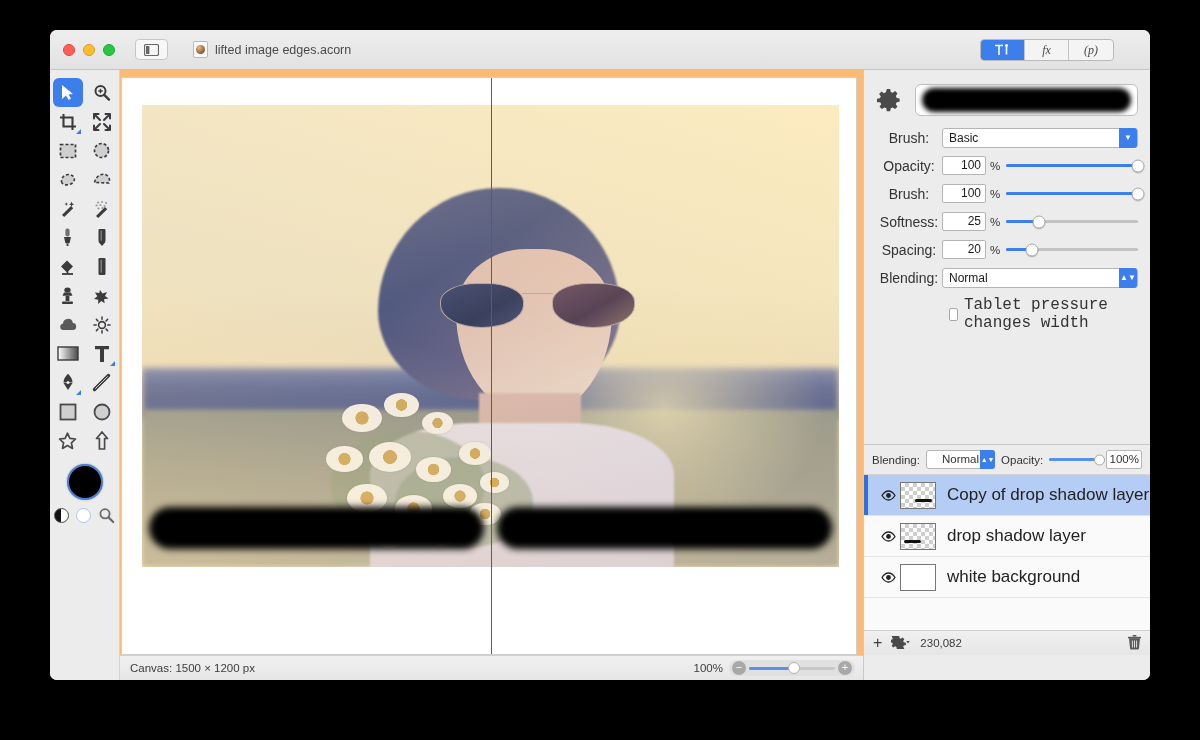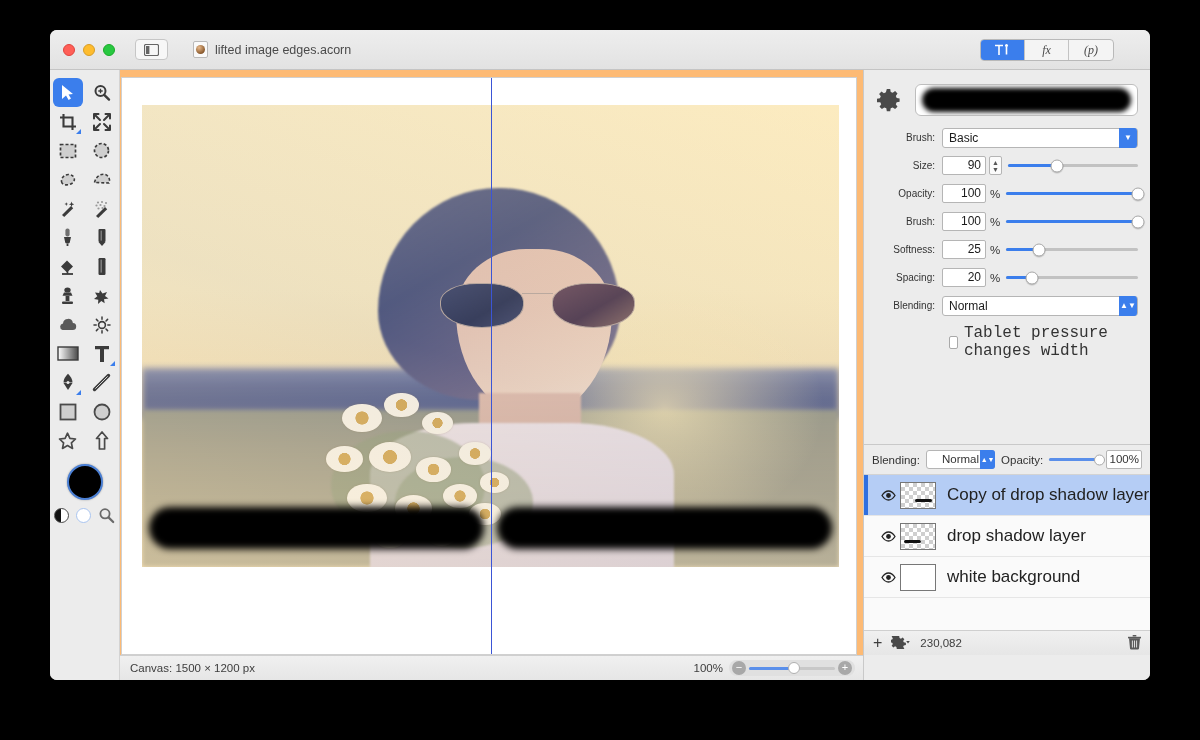--- a/index.html
+++ b/index.html
@@ -257,22 +257,22 @@
     flex: 1; height: 32px; border-radius: 6px;
     background: #fff; border: 1px solid #bdbdbd;
     overflow: hidden; position: relative;
   }
   #brush-preview .stroke {
     position: absolute; left: 6px; right: 6px; top: 3px; bottom: 3px;
     border-radius: 14px; background: #000; filter: blur(2.4px);
   }
   .param-row { display: flex; align-items: center; margin-bottom: 9px; height: 19px; }
   .param-label {
-    width: 66px; text-align: right; padding-right: 7px;
-    font-size: 10px; color: #333;
+    width: 66px; text-align: center; 
+    font-size: 14px; color: #333;
   }
   .param-field {
     width: 44px; height: 19px;
     background: #fff; border: 1px solid #b5b5b5; border-radius: 2px;
     font-size: 12px; color: #1a1a1a;
     text-align: right; padding-right: 4px; line-height: 17px;
   }
   .param-unit { width: 14px; font-size: 11.5px; color: #333; padding-left: 4px; }
   .stepper {
     width: 13px; height: 19px; margin-left: 3px;
@@ -731,33 +731,20 @@
         </div>
 
         <div class="param-row">
           <div class="param-label">Brush:</div>
           <div class="combo">
             <span>Basic</span>
             <span class="arrow-box">▼</span>
           </div>
         </div>
 
-        <div class="param-row">
-          <div class="param-label">Size:</div>
-          <div class="param-field">90</div>
-          <div class="stepper">
-              <span>▲</span>
-              <span>▼</span>
-            </div>
-          <div class="slider">
-            <div class="track"></div>
-            <div class="fill" style="width:38%"></div>
-            <div class="knob" style="left:38%"></div>
-          </div>
-        </div>
 
         <div class="param-row">
           <div class="param-label">Opacity:</div>
           <div class="param-field">100</div>
           <div class="param-unit">%</div>
           <div class="slider">
             <div class="track"></div>
             <div class="fill" style="width:100%"></div>
             <div class="knob" style="left:100%"></div>
           </div>

